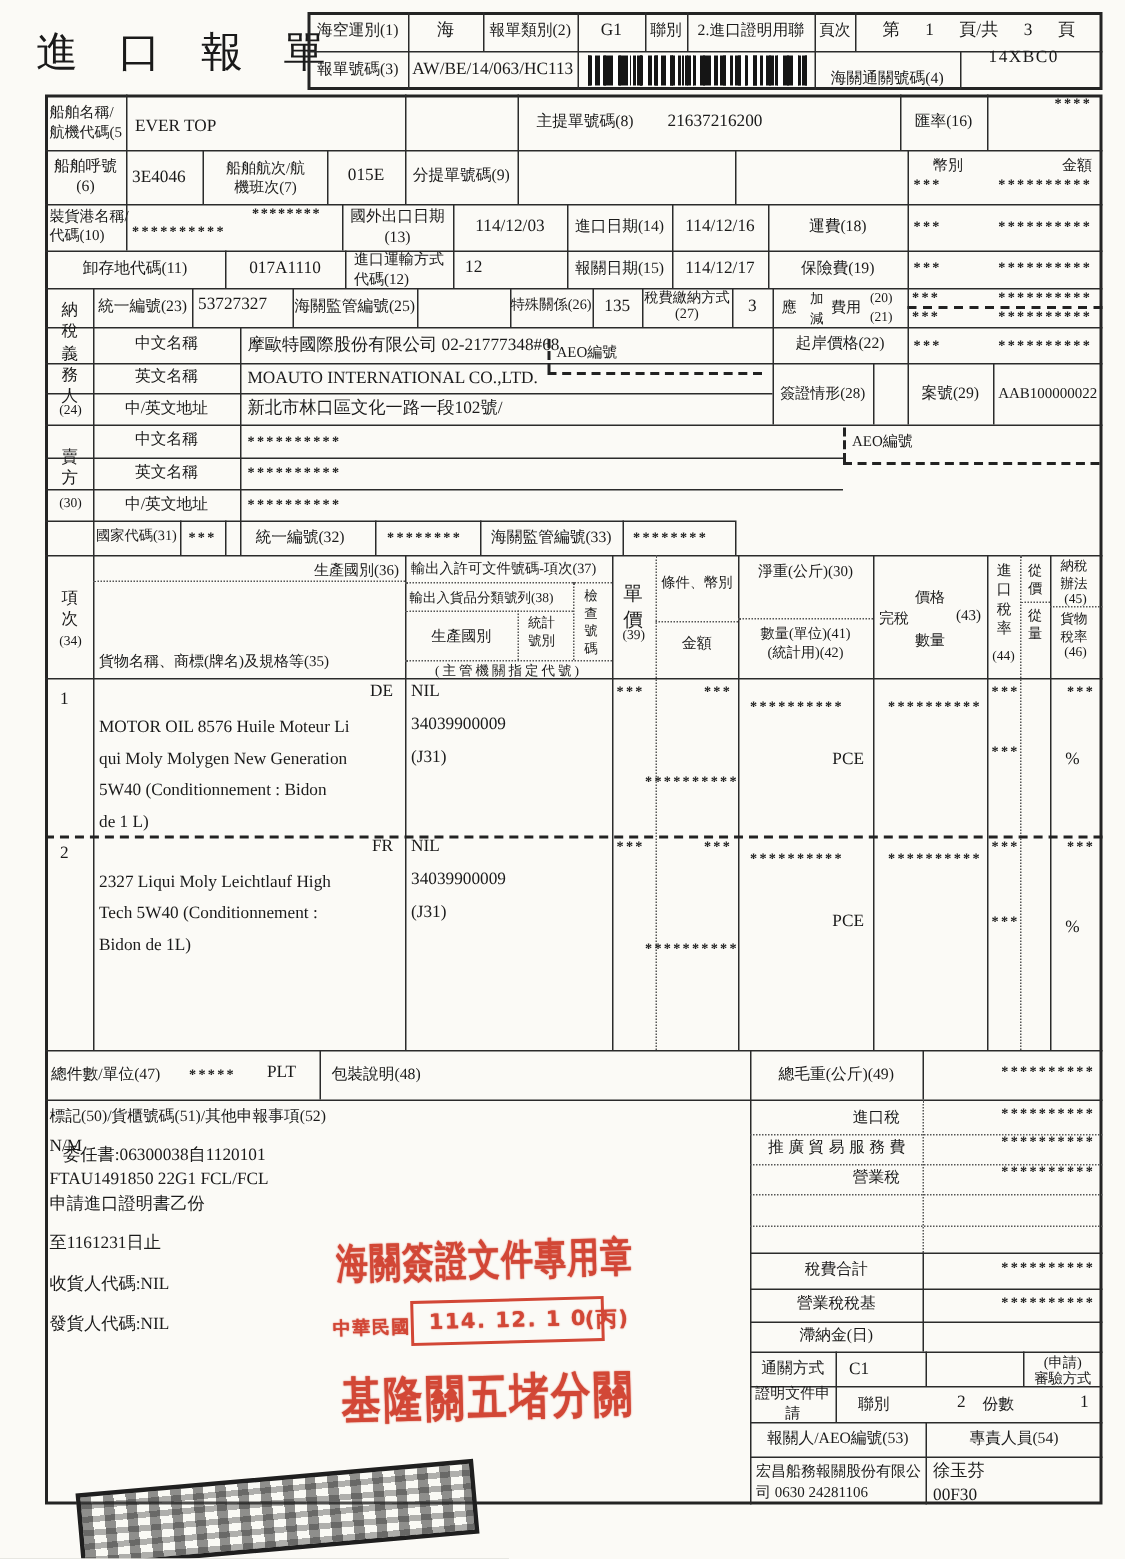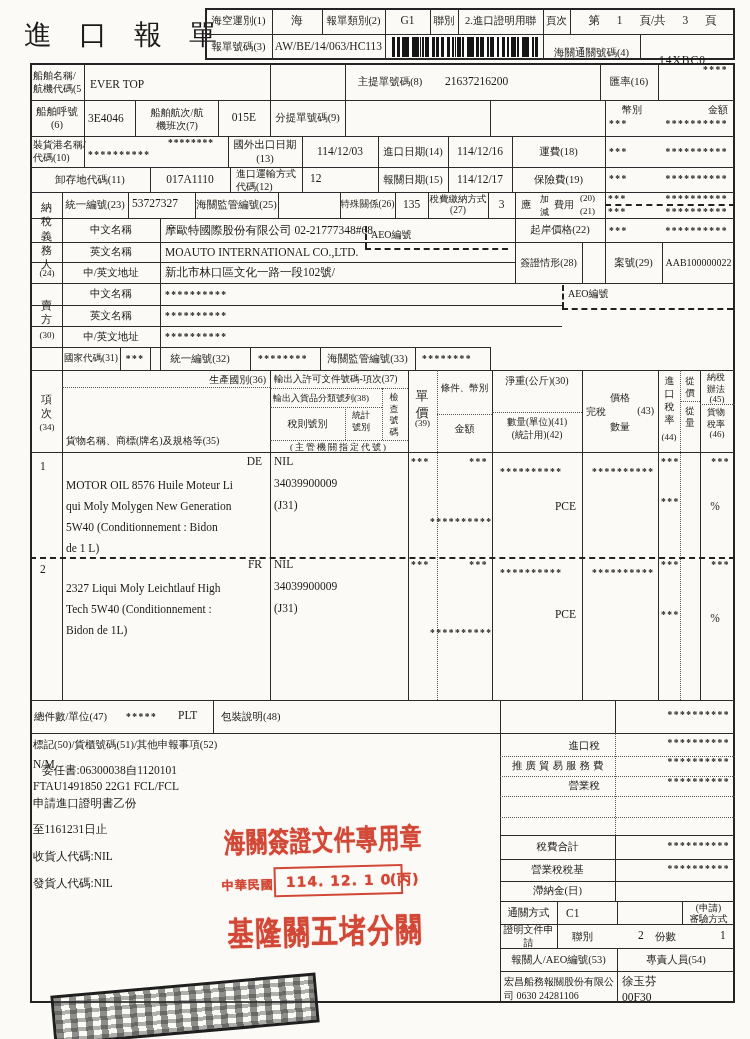--- a/index.html
+++ b/index.html
@@ -57,21 +57,21 @@
   <div class="c v ctr" style="left:385px;top:8px;width:45px;height:26px">G1</div>
   <div class="c l ctr" style="left:430px;top:8px;width:28px;height:26px">聯別</div>
   <div class="c l ctr nw" style="left:458px;top:8px;width:85px;height:26px">2.進口證明用聯</div>
   <div class="c l ctr" style="left:543px;top:8px;width:27px;height:26px">頁次</div>
   <div class="c v ctr nw" style="left:570px;top:8px;width:165px;height:26px;word-spacing:14px">第 1 頁/共 3 頁</div>
 
   <div class="c l ctr" style="left:205px;top:34px;width:67px;height:26px">報單號碼(3)</div>
   <div class="c v ctr nw" style="left:272px;top:34px;width:113px;height:26px">AW/BE/14/063/HC113</div>
   <div class="barcode" style="left:392px;top:37px;width:146px;height:20px"></div>
   <div class="c l ctr" style="left:543px;top:34px;width:97px;height:37px">海關通關號碼(4)</div>
-  <div class="c v ctr" style="left:640px;top:48px;width:85px;height:26px;letter-spacing:1px">14XBC0</div>
+  <div class="c v ctr" style="left:640px;top:26px;width:85px;height:26px;letter-spacing:1px">14XBC0</div>
 
   <div class="box2" style="left:30px;top:63px;width:705px;height:940px"></div>
 
   <i class="hl" style="left:30px;top:100px;width:705px"></i>
   <i class="hl" style="left:30px;top:136px;width:705px"></i>
   <i class="hl" style="left:30px;top:167px;width:705px"></i>
   <i class="hl" style="left:30px;top:192px;width:705px"></i>
   <i class="hl" style="left:30px;top:218px;width:705px"></i>
   <i class="hl" style="left:30px;top:242px;width:705px"></i>
   <i class="hl" style="left:30px;top:262px;width:485px"></i>
@@ -237,21 +237,21 @@
   <div class="c s9 ctr" style="left:33px;top:422px;width:28px">(34)</div>
   <div class="c s10 rt" style="left:160px;top:373px;width:106px">生產國別(36)</div>
   <i class="hd" style="left:62px;top:387px;width:208px"></i>
   <div class="c s10" style="left:66px;top:434px;width:200px;white-space:nowrap">貨物名稱、商標(牌名)及規格等(35)</div>
   <div class="c s95 nw" style="left:274px;top:373px">輸出入許可文件號碼-項次(37)</div>
   <i class="hd" style="left:270px;top:388px;width:138px"></i>
   <div class="c s9 nw" style="left:273px;top:392px">輸出入貨品分類號列(38)</div>
   <i class="hd" style="left:270px;top:407px;width:112px"></i>
   <i class="vd" style="left:382px;top:388px;height:52px"></i>
   <div class="c stk s9" style="left:388px;top:392px;width:12px">檢查號碼</div>
-  <div class="c s10 ctr" style="left:270px;top:407px;width:75px;height:33px">稅則號別</div>
+  <div class="c s10 ctr" style="left:270px;top:407px;width:75px;height:33px">生產國別</div>
   <i class="vd" style="left:345px;top:407px;height:33px"></i>
   <div class="c stk s9" style="left:349px;top:410px;width:24px">統計號別</div>
   <i class="hd" style="left:270px;top:440px;width:138px"></i>
   <div class="c s9 ctr nw" style="left:270px;top:441px;width:138px;letter-spacing:2px">(主管機關指定代號)</div>
   <div class="c stk" style="left:415px;top:388px;width:14px;font-size:13px">單價</div>
   <div class="c s9 ctr" style="left:408px;top:418px;width:29px">(39)</div>
   <div class="c s95 ctr" style="left:437px;top:382px;width:55px">條件、幣別</div>
   <i class="hd" style="left:437px;top:414px;width:55px"></i>
   <div class="c s10 ctr" style="left:437px;top:422px;width:55px">金額</div>
   <div class="c s10 ctr" style="left:492px;top:374px;width:90px">淨重(公斤)(30)</div>
@@ -313,20 +313,21 @@
   <div class="c v ctr" style="left:700px;top:612px;width:30px">%</div>
 
   <i class="hl" style="left:30px;top:733px;width:705px"></i>
   <i class="vl" style="left:213px;top:700px;height:33px"></i>
   <i class="vl" style="left:500px;top:700px;height:303px"></i>
   <i class="vl" style="left:615px;top:700px;height:33px"></i>
   <div class="c l" style="left:34px;top:710px;white-space:nowrap">總件數/單位(47)</div>
   <div class="c ast" style="left:126px;top:712px">*****</div>
   <div class="c v" style="left:178px;top:709px">PLT</div>
   <div class="c l" style="left:221px;top:710px">包裝說明(48)</div>
+  <div class="c l ctr" style="left:500px;top:700px;width:115px;height:33px">總毛重(公斤)(49)</div>
   <div class="c ast rt" style="left:620px;top:710px;width:110px">**********</div>
 
   <div class="c l nw" style="left:33px;top:738px">標記(50)/貨櫃號碼(51)/其他申報事項(52)</div>
   <div class="c v" style="left:33px;top:758px">N/M</div>
   <div class="c v" style="left:33px;top:780px">FTAU1491850 22G1 FCL/FCL</div>
   <div class="c v" style="left:33px;top:797px">申請進口證明書乙份</div>
   <div class="c v" style="left:42px;top:764px">委任書:06300038自1120101</div>
   <div class="c v" style="left:33px;top:823px">至1161231日止</div>
   <div class="c v" style="left:33px;top:850px">收貨人代碼:NIL</div>
   <div class="c v" style="left:33px;top:877px">發貨人代碼:NIL</div>

